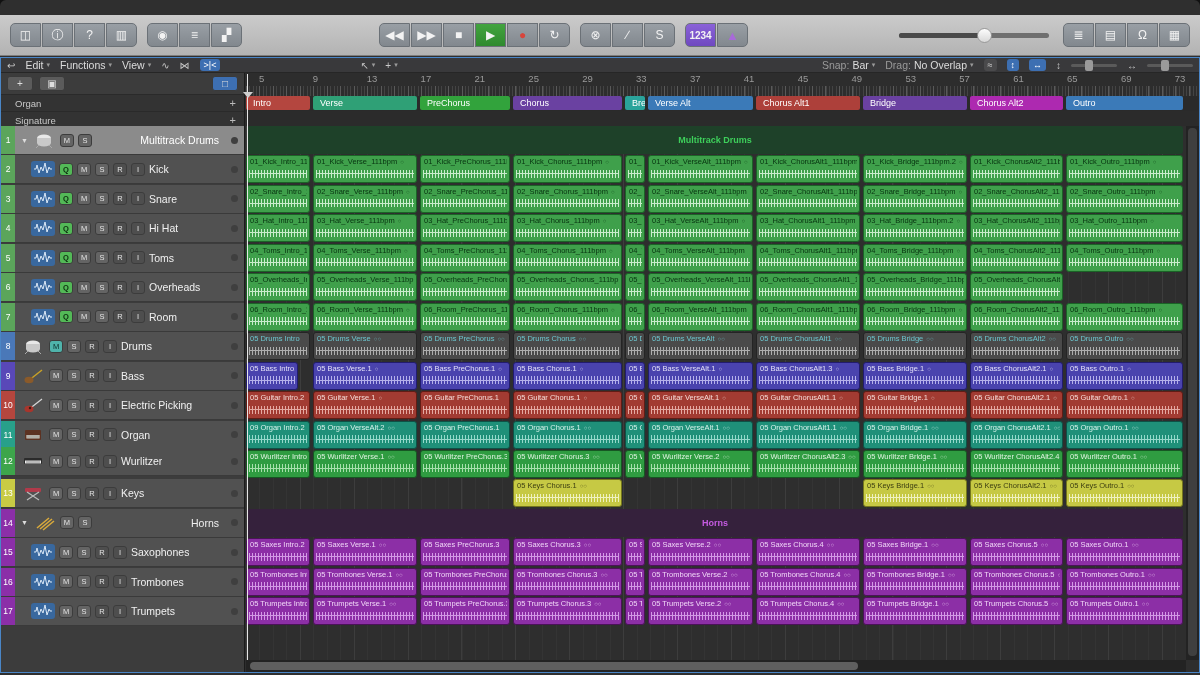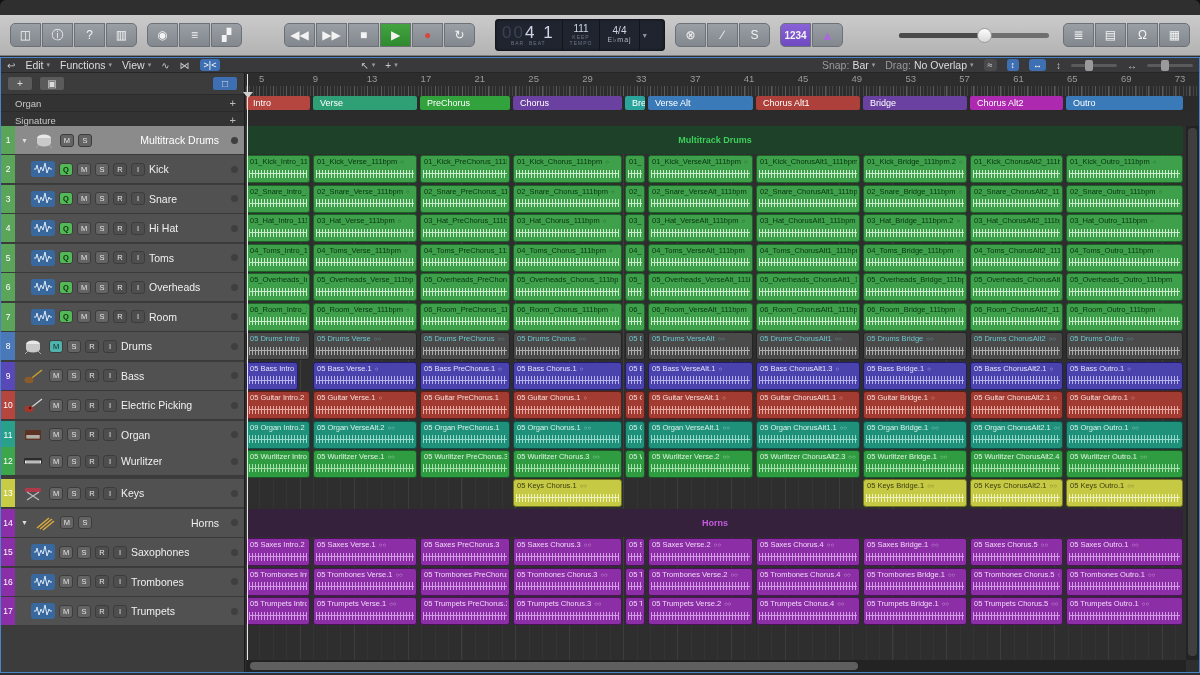--- a/index.html
+++ b/index.html
@@ -125,36 +125,20 @@
     <div class="spacer"></div>
     <div class="tgroup">
       <div class="tbtn">◀◀</div>
       <div class="tbtn">▶▶</div>
       <div class="tbtn">■</div>
       <div class="tbtn play">▶</div>
       <div class="tbtn rec">
           <span>●</span>
         </div>
       <div class="tbtn">↻</div>
-    </div>
-    <div class="lcd">
-      <div class="seg">
-        <div class="big"><span class="ghost">00</span><span>4</span> <span>1</span></div>
-        <div class="sub"><span>BAR</span>&nbsp;&nbsp;<span>BEAT</span></div>
-      </div>
-      <div class="seg">
-        <div class="mid">111</div>
-        <div class="sub">KEEP</div>
-        <div class="sub">TEMPO</div>
-      </div>
-      <div class="seg">
-        <div class="mid">4/4</div>
-        <div class="sub" style="font-size:7px;color:#aeb6c6">E♭maj</div>
-      </div>
-      <div class="chev">▾</div>
     </div>
     <div class="tgroup">
       <div class="tbtn">⊗</div>
       <div class="tbtn">∕</div>
       <div class="tbtn">S</div>
     </div>
     <div class="tgroup">
       <div class="tbtn purple">1234</div>
       <div class="tbtn metro">
           <span>▲</span>
@@ -778,24 +762,20 @@
             <span class="wv" style="background:linear-gradient(#d9f4db,#d9f4db) 0 50%/100% 1px no-repeat,repeating-linear-gradient(90deg,#d9f4db 0 1px,transparent 1px 3px) 0 50%/100% 62% no-repeat"></span>
           </div>
           <div class="region" style="left: 617px; width: 104px; background: rgb(63, 160, 75); border-color: rgb(26, 100, 38); color: rgb(7, 51, 16);">
             <span class="nm">05_Overheads_Bridge_111bpm</span>
             <span class="wv" style="background:linear-gradient(#d9f4db,#d9f4db) 0 50%/100% 1px no-repeat,repeating-linear-gradient(90deg,#d9f4db 0 1px,transparent 1px 3px) 0 50%/100% 62% no-repeat"></span>
           </div>
           <div class="region" style="left: 724px; width: 93px; background: rgb(63, 160, 75); border-color: rgb(26, 100, 38); color: rgb(7, 51, 16);">
             <span class="nm">05_Overheads_ChorusAlt2_111b</span>
             <span class="wv" style="background:linear-gradient(#d9f4db,#d9f4db) 0 50%/100% 1px no-repeat,repeating-linear-gradient(90deg,#d9f4db 0 1px,transparent 1px 3px) 0 50%/100% 62% no-repeat"></span>
           </div>
-          <div class="region" style="left: 820px; width: 117px; background: rgb(63, 160, 75); border-color: rgb(26, 100, 38); color: rgb(7, 51, 16);">
-            <span class="nm">05_Overheads_Outro_111bpm</span>
-            <span class="wv" style="background:linear-gradient(#d9f4db,#d9f4db) 0 50%/100% 1px no-repeat,repeating-linear-gradient(90deg,#d9f4db 0 1px,transparent 1px 3px) 0 50%/100% 62% no-repeat"></span>
-          </div>
         </div>
         <div class="lrow" style="top: 176.7px;">
           <div class="region" style="left: 0px; width: 64px; background: rgb(63, 160, 75); border-color: rgb(26, 100, 38); color: rgb(7, 51, 16);">
             <span class="nm">06_Room_Intro_111</span>
             <span class="wv" style="background:linear-gradient(#d9f4db,#d9f4db) 0 50%/100% 1px no-repeat,repeating-linear-gradient(90deg,#d9f4db 0 1px,transparent 1px 3px) 0 50%/100% 62% no-repeat"></span>
           </div>
           <div class="region" style="left: 67px; width: 104px; background: rgb(63, 160, 75); border-color: rgb(26, 100, 38); color: rgb(7, 51, 16);">
             <span class="nm">06_Room_Verse_111bpm<span class="ic">○</span></span>
             <span class="wv" style="background:linear-gradient(#d9f4db,#d9f4db) 0 50%/100% 1px no-repeat,repeating-linear-gradient(90deg,#d9f4db 0 1px,transparent 1px 3px) 0 50%/100% 62% no-repeat"></span>
           </div>

